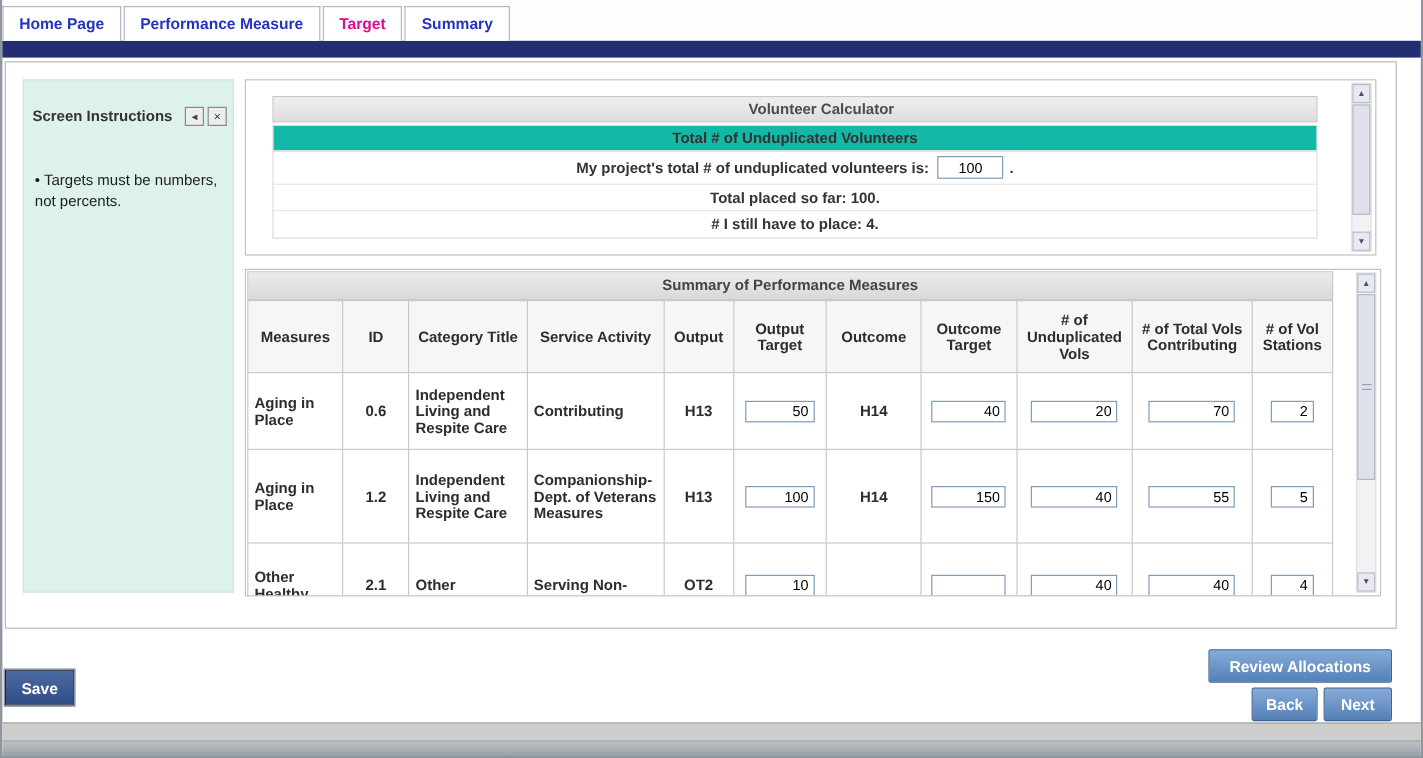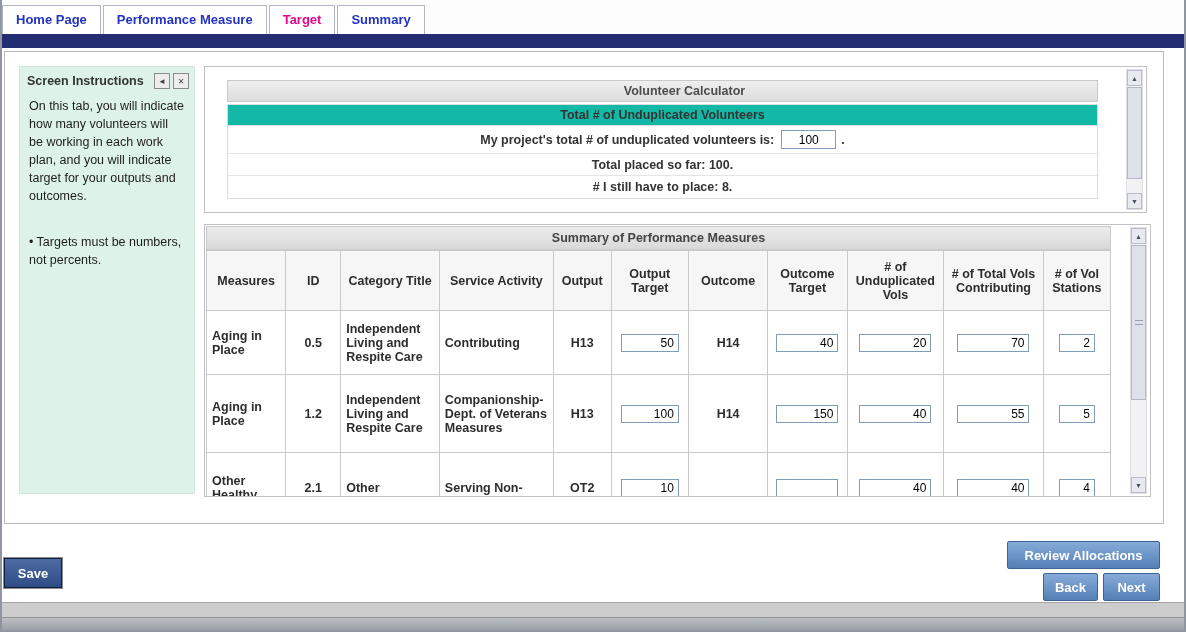--- a/index.html
+++ b/index.html
@@ -19,21 +19,21 @@
 
   .navybar { height:14px; background:#232e72; }
 
   
   .content { position:absolute; left:2px; right:20px; top:51px; height:473px;
              border:1px solid #b8b8be; background:#fff; }
 
   
   .instructions { position:absolute; left:14px; top:14px; width:176px; height:428px;
                   background:#ddf3e9; border:1px solid #cfe6da; }
-  .instr-header { display:flex; align-items:center; padding:6px 5px 4px 7px; }
+  .instr-header { display:flex; align-items:center; padding:22px 5px 4px 7px; }
   .instr-title { font-size:12.5px; font-weight:bold; color:#333; flex:1; }
   .instr-btn { width:16px; height:16px; margin-left:3px; background:#ededed; border:1px solid #8a8a8a;
                display:flex; align-items:center; justify-content:center; font-size:8px; color:#444; cursor:pointer; }
   .instr-body { padding:4px 9px; font-size:12.5px; color:#1d1d1d; line-height:18px; }
   .instr-body .note { margin-top:28px; }
 
   
   .panel { position:absolute; border:1px solid #c2c2c6; background:#fff; }
 
   
@@ -123,37 +123,36 @@
       <div class="instr-header">
         <span class="instr-title">Screen Instructions</span>
         <span class="instr-btn">
             <span>◄</span>
           </span>
         <span class="instr-btn">
             <span>✕</span>
           </span>
       </div>
       <div class="instr-body">
-        <p>On this tab, you will indicate how many volunteers will be working in each work plan, and you will indicate target for your outputs and outcomes.</p>
         <p class="note">• Targets must be numbers, not percents.</p>
       </div>
     </div>
 
     <div class="panel calc-panel">
       <div class="calc-inner">
         <div class="calc-title">Volunteer Calculator</div>
         <div class="calc-body">
           <div class="calc-sub">Total # of Unduplicated Volunteers</div>
           <div class="calc-row tall">
             <span>My project's total # of unduplicated volunteers is:</span>
             <input class="calc-input" type="text" value="100" style="">
             <span>.</span>
           </div>
           <div class="calc-row">Total placed so far: 100.</div>
-          <div class="calc-row last"># I still have to place: 8.</div>
+          <div class="calc-row last"># I still have to place: 4.</div>
         </div>
       </div>
       <div class="vscroll">
         <div class="vs-btn up">
             <span>▲</span>
           </div>
         <div class="vs-thumb calc-thumb"></div>
         <div class="vs-btn down">
             <span>▼</span>
           </div>
@@ -187,21 +186,21 @@
             <th>Outcome</th>
             <th>Outcome Target</th>
             <th># of Unduplicated Vols</th>
             <th># of Total Vols Contributing</th>
             <th># of Vol Stations</th>
           </tr>
         </thead>
         <tbody>
           <tr class="r0">
             <td class="al">Aging in Place</td>
-            <td class="ac">0.5</td>
+            <td class="ac">0.6</td>
             <td class="al">Independent Living and Respite Care</td>
             <td class="al">Contributing</td>
             <td class="ac">H13</td>
             <td class="ac"><input type="text" class="tbl-input w58" value="50" style=""></td>
             <td class="ac">H14</td>
             <td class="ac"><input type="text" class="tbl-input w62" value="40" style=""></td>
             <td class="ac"><input type="text" class="tbl-input w74" value="20" style=""></td>
             <td class="ac"><input type="text" class="tbl-input w74" value="70" style=""></td>
             <td class="ac"><input type="text" class="tbl-input w36" value="2" style=""></td>
           </tr>

